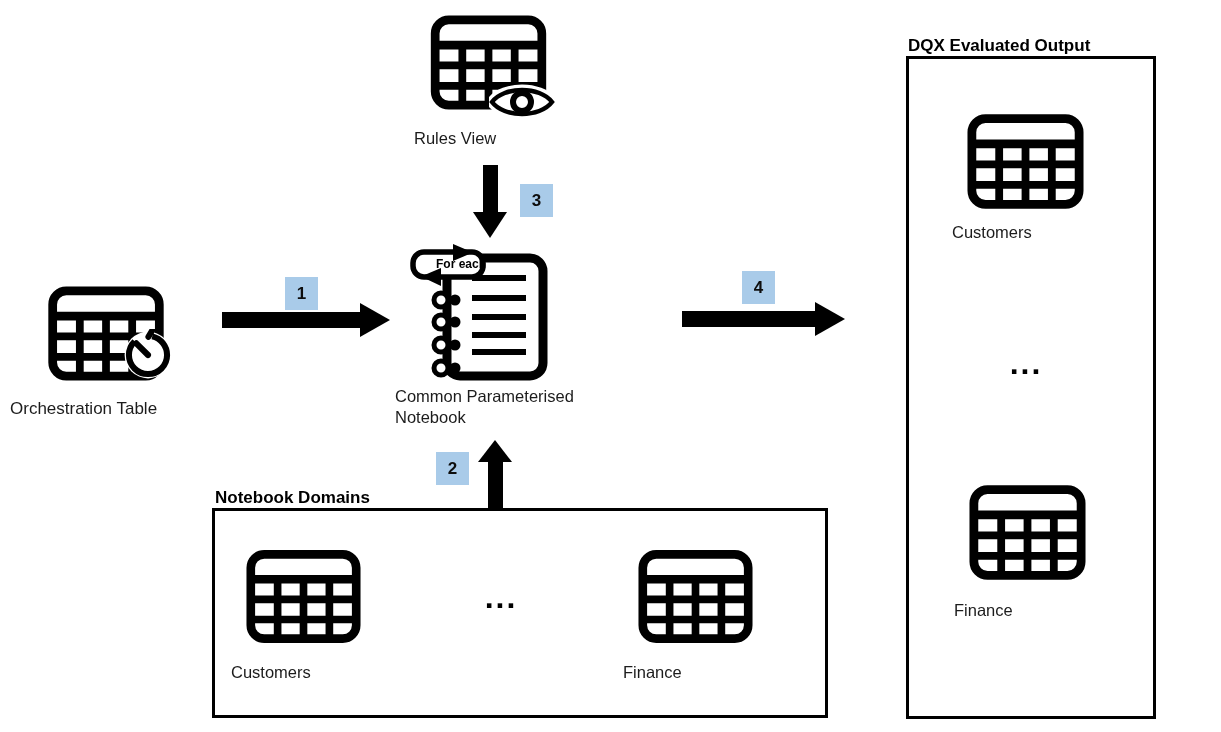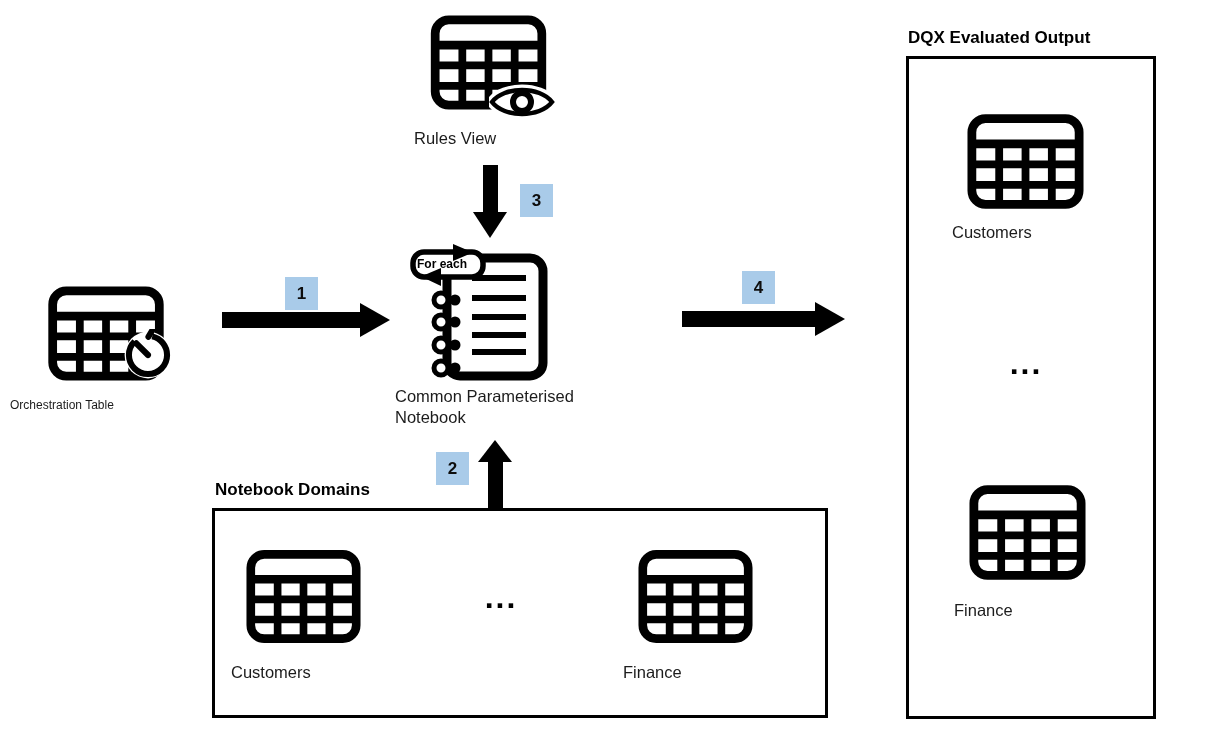--- a/index.html
+++ b/index.html
@@ -1,33 +1,33 @@
 <!DOCTYPE html>
 <html style="--badge-bg: #a9cbe9; --line: #000000;"><head>
 <meta charset="utf-8">
 <style>
   html,body{margin:0;padding:0;background:#fff;}
   body{font-family:"Liberation Sans", sans-serif;}
   .canvas{position:relative;width:1221px;height:732px;background:#ffffff;overflow:hidden;color:#111;}
   .abs{position:absolute;}
   .lbl{font-size:16.5px;color:#1c1c1c;text-align:left;line-height:1.25;}
-  .title{font-weight:700;font-size:17px;color:#000;white-space:nowrap;}
+  .title{font-weight:700;font-size:17px;color:#000;white-space:nowrap;margin-top:8px;}
   .badge{width:33px;height:33px;background:var(--badge-bg,#a9cbe9);display:flex;align-items:center;justify-content:center;
          font-weight:700;font-size:17px;color:#0d0d0d;}
   .box{border:3px solid #000;background:#fff;box-sizing:border-box;}
   
   .arrow-h{display:flex;align-items:center;}
   .shaft-h{height:16px;background:#000;flex:1;}
   .head-r{width:0;height:0;border-top:17px solid transparent;border-bottom:17px solid transparent;border-left:30px solid #000;}
   .arrow-v{display:flex;flex-direction:column;align-items:center;}
   .shaft-v{width:15px;background:#000;flex:1;}
   .head-d{width:0;height:0;border-left:17px solid transparent;border-right:17px solid transparent;border-top:26px solid #000;}
   .head-u{width:0;height:0;border-left:17px solid transparent;border-right:17px solid transparent;border-bottom:22px solid #000;}
   .dots{font-weight:800;font-size:32px;letter-spacing:2px;color:#000;text-align:center;white-space:nowrap;}
-  .loop-label{font-weight:700;font-size:12px;color:#000;white-space:nowrap;}
+  .loop-label{font-weight:700;font-size:12px;color:#000;white-space:nowrap;margin-left:19px;}
   svg{display:block;}
 </style>
 </head>
 <body>
 
 <div class="canvas">
 
   <svg width="0" height="0" style="position:absolute" aria-hidden="true">
     <defs>
       <symbol id="sym-table" viewBox="0 0 120 98">
@@ -99,21 +99,21 @@
   <div class="abs" style="left:47px;top:286px;">
     <svg width="118" height="95">
         <use href="#sym-table"></use>
       </svg>
   </div>
   <div class="abs" style="left:122px;top:329px;">
     <svg width="52" height="52">
         <use href="#sym-clock"></use>
       </svg>
   </div>
-  <div class="abs lbl" style="left:10px;top:398px;width:202px;font-size:12px;">Orchestration Table</div>
+  <div class="abs lbl" style="left:10px;top:398px;width:202px;font-size:17px;">Orchestration Table</div>
 
   <div class="abs arrow-h" style="left:222px;top:303px;width:168px;height:34px;">
     <div class="shaft-h"></div>
     <div class="head-r"></div>
   </div>
   <div class="abs badge" style="left:285px;top:277px;">1</div>
 
   <div class="abs" style="left:425px;top:250px;">
     <svg width="125" height="132">
         <use href="#sym-notebook"></use>

